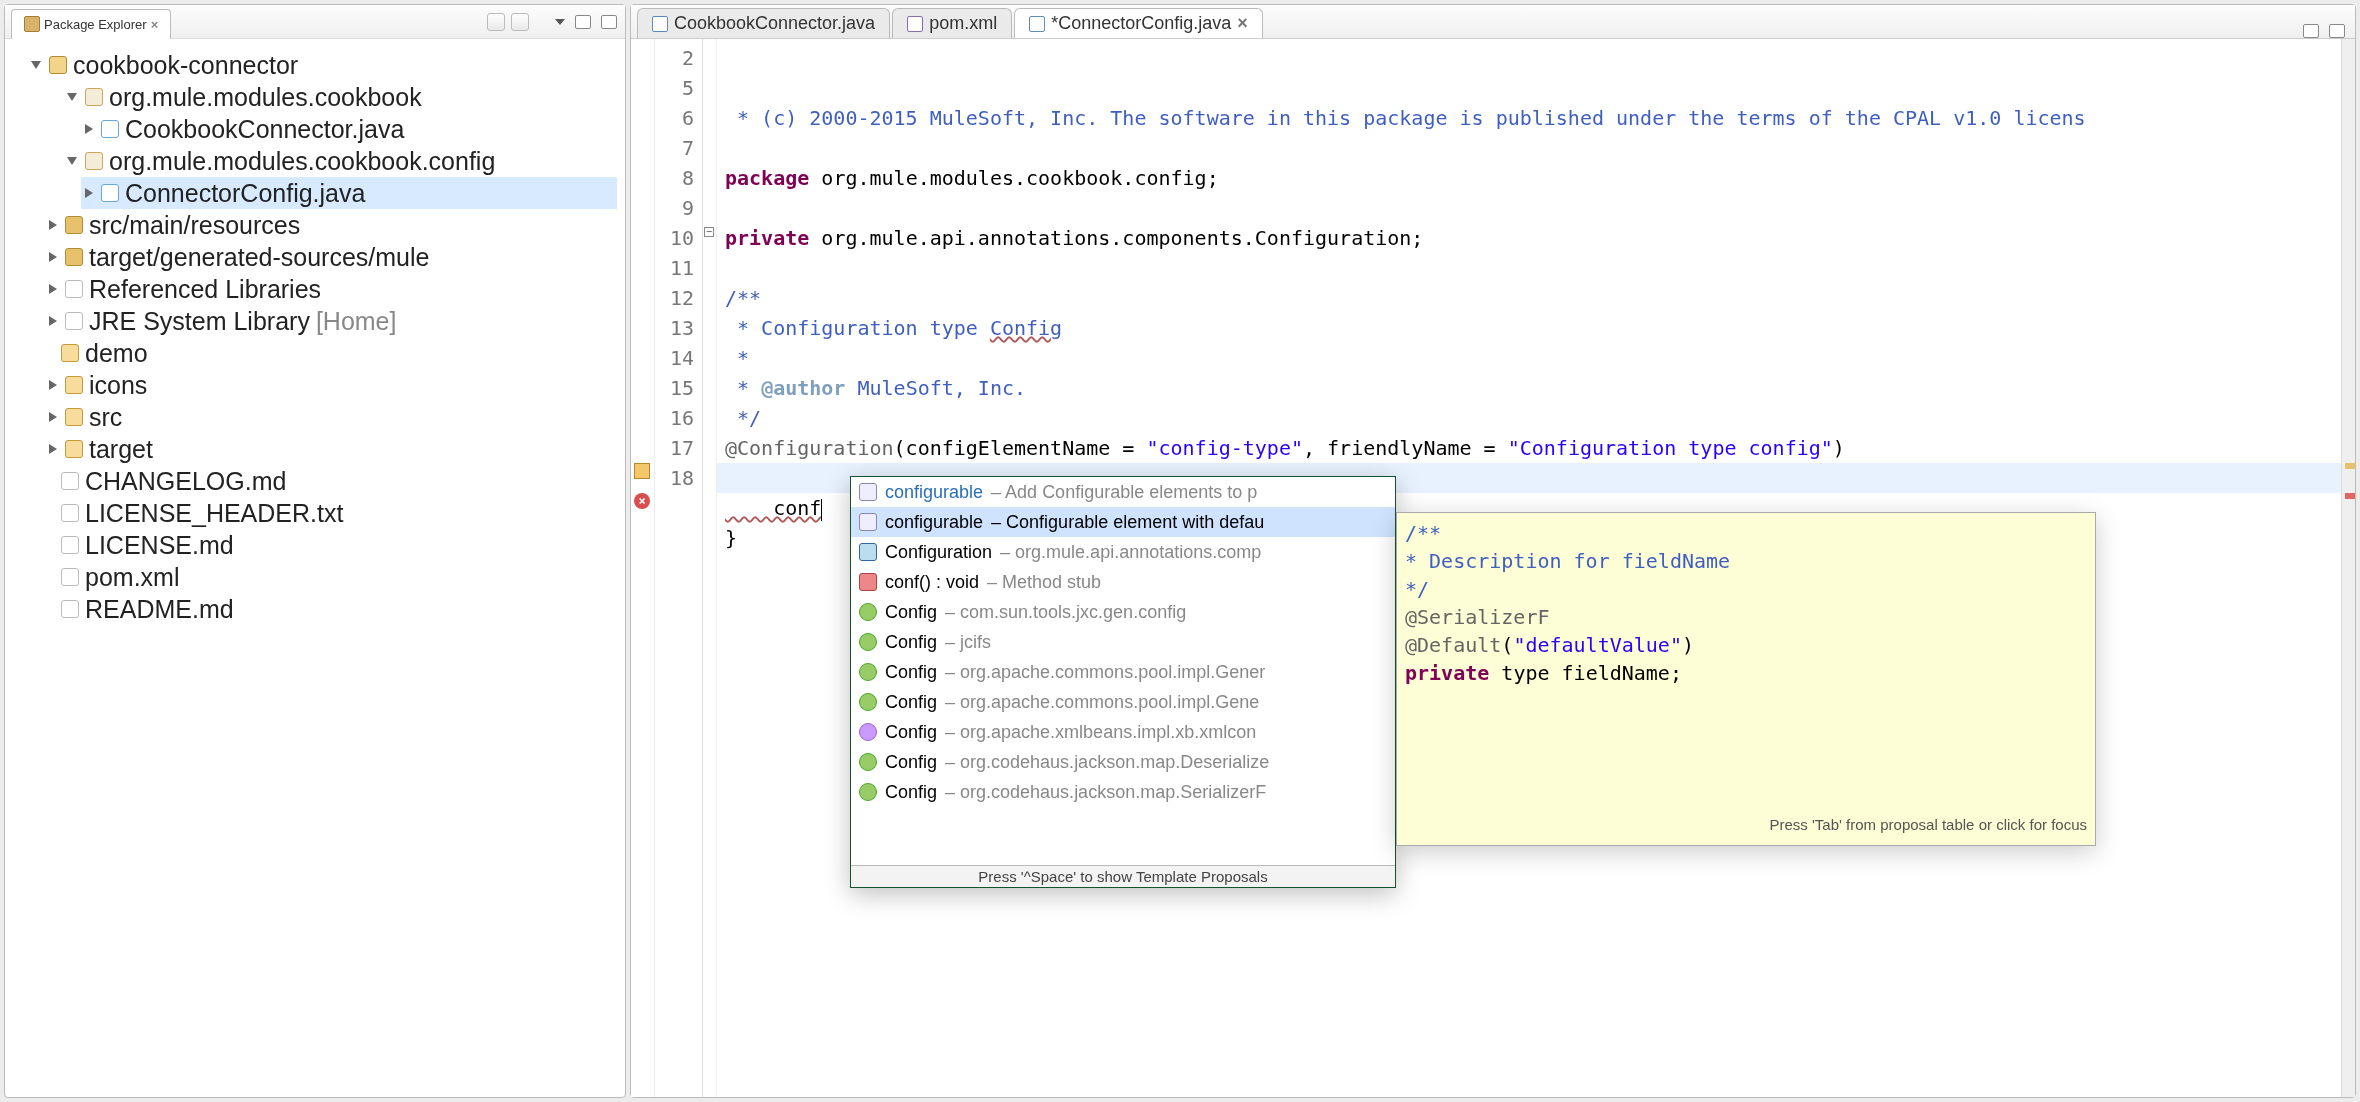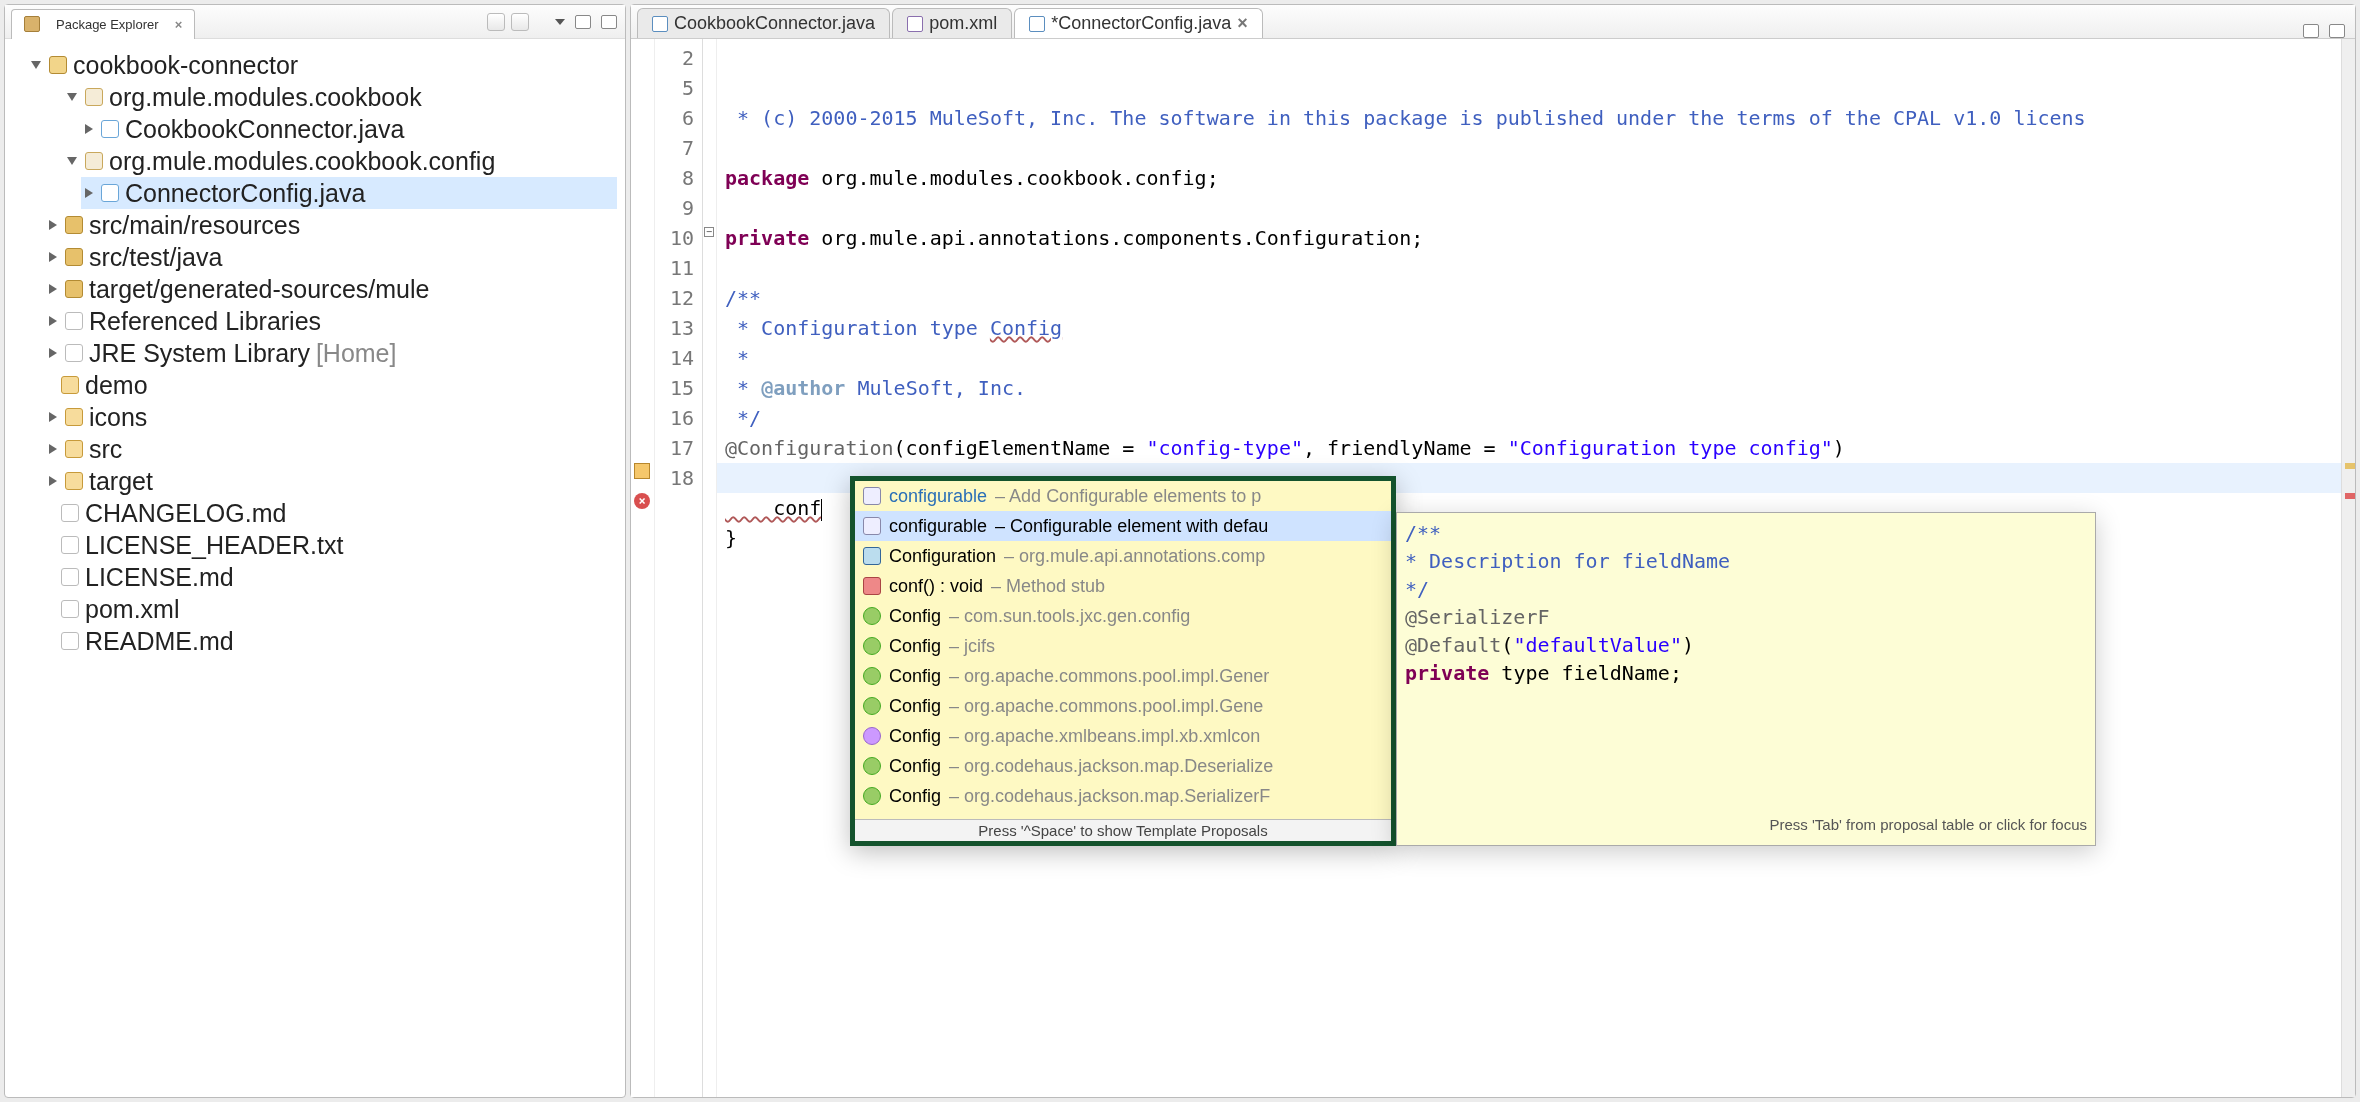--- a/index.html
+++ b/index.html
@@ -3,21 +3,21 @@
 <meta charset="utf-8">
 <style>
 html,body{margin:0;padding:0;font-family:"Lucida Grande","Segoe UI",Arial,sans-serif;font-size:13px;color:#000;background:#fff;width:2360px;height:1102px}
 *{box-sizing:border-box}
 .workspace{display:flex;height:1102px;background:#ececec;padding:4px;gap:4px}
 .panel{background:#fff;border:1px solid #bbb;border-radius:4px;display:flex;flex-direction:column;position:relative}
 .pkg-panel{width:622px}
 .editor-panel{flex:1}
 
 .panel-header{display:flex;align-items:center;height:34px;border-bottom:1px solid #ddd;background:linear-gradient(#fdfdfd,#efefef)}
-.view-tab{display:inline-flex;align-items:center;gap:16px;height:30px;padding:0 12px;margin-left:6px;margin-top:4px;background:#fff;border:1px solid #bbb;border-bottom:none;border-radius:4px 4px 0 0;font-size:13px;color:#333;position:relative}
+.view-tab{display:inline-flex;align-items:center;gap:4px;height:30px;padding:0 12px;margin-left:6px;margin-top:4px;background:#fff;border:1px solid #bbb;border-bottom:none;border-radius:4px 4px 0 0;font-size:13px;color:#333;position:relative}
 .view-tab .close-x{color:#888;font-weight:bold;cursor:pointer}
 .icon-box{width:16px;height:16px;display:inline-block;background:#d9b26b;border:1px solid #a57f3a;border-radius:2px;position:relative}
 .toolbar-icons{margin-left:auto;display:flex;align-items:center;gap:6px;padding-right:8px}
 .toolbar-btn{width:18px;height:18px;border:1px solid #bbb;border-radius:3px;background:linear-gradient(#fff,#e8e8e8);cursor:pointer}
 .triangle-down{width:0;height:0;border-left:5px solid transparent;border-right:5px solid transparent;border-top:6px solid #555;display:inline-block}
 .minmax{width:16px;height:14px;border:1px solid #888;border-radius:2px;display:inline-block;background:#fff;cursor:pointer;margin-left:4px}
 
 .tree{padding:10px 8px 8px 4px;font-size:25px;line-height:32px;color:#222;overflow:auto;flex:1}
 .tree ul{list-style:none;margin:0;padding:0}
 .tree li{white-space:nowrap;padding-left:18px}
@@ -51,21 +51,21 @@
 .cm{color:#3f5fbf}
 .ann{color:#646464}
 .str{color:#2a00ff}
 .hl-line{position:absolute;left:0;right:0;height:30px;background:#e8f2fe;z-index:0}
 .underlined{text-decoration:underline wavy #b05858}
 .caret{border-right:1px solid #000;display:inline-block;height:22px;vertical-align:middle}
 .err-marker{position:absolute;left:3px;width:16px;height:16px;border-radius:50%;background:#d94f4f;color:#fff;font-size:12px;font-weight:bold;text-align:center;line-height:16px}
 .warn-marker{position:absolute;left:3px;width:16px;height:16px;background:#f5c76b;border:1px solid #b8872c}
 .fold-minus{position:absolute;left:1px;width:10px;height:10px;border:1px solid #888;background:#fff;font-size:10px;line-height:8px;text-align:center;color:#555}
 
-.ac-popup{position:absolute;top:476px;left:850px;width:546px;height:370px;background:#fef9c3;border:5px solid #14532d;box-shadow:0 6px 24px rgba(0,0,0,.25);font-family:"Lucida Grande",Arial,sans-serif;font-size:18px;display:flex;flex-direction:column;z-index:50}
+.ac-popup{position:absolute;top:476px;left:850px;width:546px;height:412px;background:#ffffff;border:1px solid #14532d;box-shadow:0 6px 24px rgba(0,0,0,.25);font-family:"Lucida Grande",Arial,sans-serif;font-size:18px;display:flex;flex-direction:column;z-index:50}
 .ac-list{flex:1;overflow:hidden}
 .ac-item{display:flex;align-items:center;gap:8px;padding:2px 8px;height:30px;white-space:nowrap;overflow:hidden;cursor:pointer}
 .ac-item.selected{background:#cfe3ff}
 .ac-item .dim{color:#888}
 .ac-icon{width:18px;height:18px;border-radius:3px;display:inline-block}
 .ac-icon.tmpl{background:#eef;border:1px solid #88a}
 .ac-icon.ann{background:#bde;border:1px solid #369}
 .ac-icon.red{background:#e88;border:1px solid #a44}
 .ac-icon.cls{background:#9c6;border:1px solid #4a2;border-radius:50%}
 .ac-icon.ifc{background:#c9f;border:1px solid #96c;border-radius:50%}
@@ -149,27 +149,20 @@
                 <div class="row">
                   <span class="disclosure closed"></span>
                   <span class="ticon srcfolder"></span>
                   <span>src/main/resources</span>
                 </div>
               </li>
             <li>
                 <div class="row">
                   <span class="disclosure closed"></span>
                   <span class="ticon srcfolder"></span>
-                  <span>src/test/java</span>
-                </div>
-              </li>
-            <li>
-                <div class="row">
-                  <span class="disclosure closed"></span>
-                  <span class="ticon srcfolder"></span>
                   <span>target/generated-sources/mule</span>
                 </div>
               </li>
             <li>
                 <div class="row">
                   <span class="disclosure closed"></span>
                   <span class="ticon file"></span>
                   <span>Referenced Libraries</span>
                 </div>
               </li>

